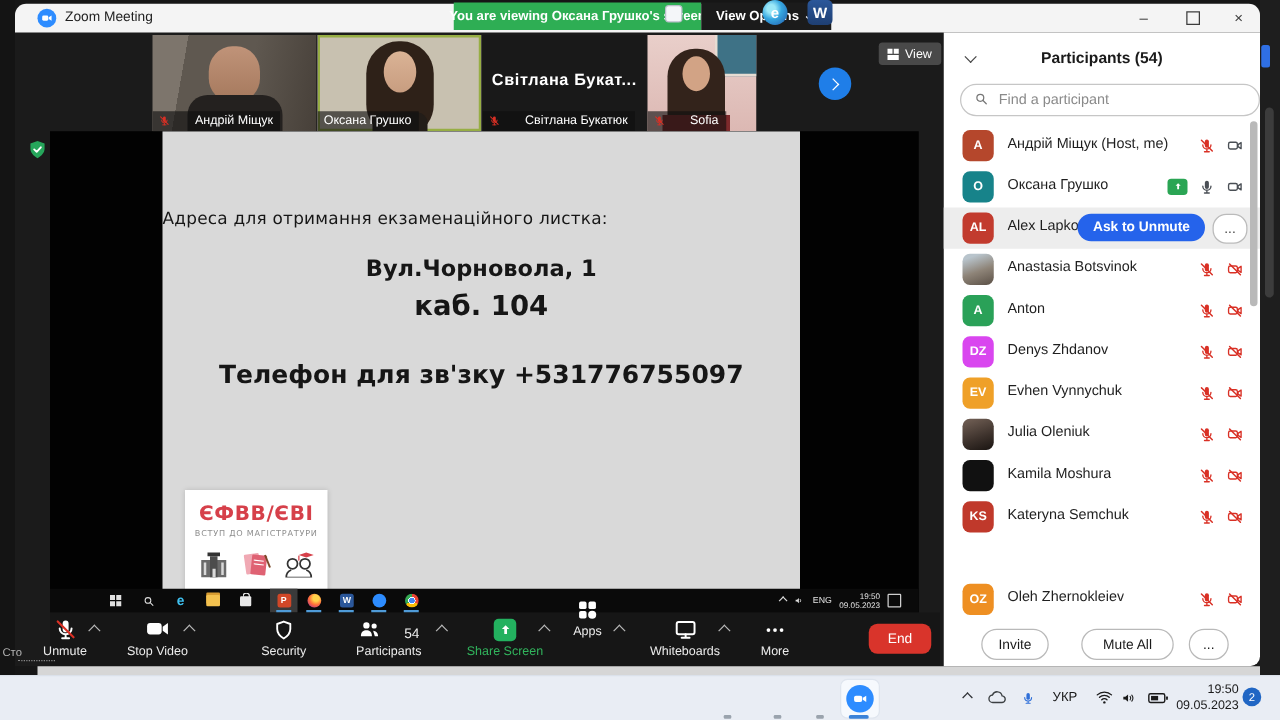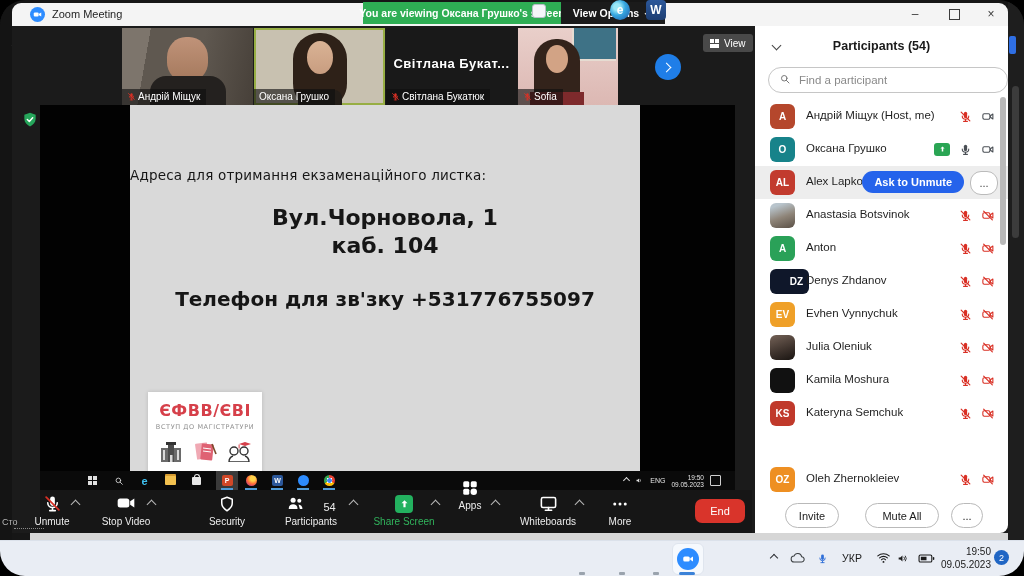--- a/index.html
+++ b/index.html
@@ -1,17 +1,17 @@
 <!DOCTYPE html>
 <html><head>
 <meta charset="utf-8">
 <style>
   html,body{margin:0;padding:0;background:#000;}
   #screen{position:relative;width:1024px;height:576px;overflow:hidden;
-    background:#161616;font-family:"Liberation Sans",sans-serif;border-radius:25px;}
+    background:#161616;font-family:"Liberation Sans",sans-serif;}
   .abs{position:absolute;}
 
   
   svg.ic{display:block}
   svg.ic .fl{fill:currentColor}
   svg.ic .st{fill:none;stroke:currentColor;stroke-width:2;stroke-linecap:round;stroke-linejoin:round}
   svg.ic .sl{fill:none;stroke:currentColor;stroke-width:2.2;stroke-linecap:round}
   .red{color:#d93025}.dk{color:#4a4f55}.wt{color:#fff}
 
   .chv{display:inline-block;width:6px;height:6px;border-right:1.6px solid currentColor;border-bottom:1.6px solid currentColor}
@@ -24,47 +24,47 @@
   .titlebar{left:12px;top:3px;width:996px;height:23px;background:#f4f4f4;border-radius:9px 9px 0 0;}
   .zlogo{left:30px;top:7px;width:15px;height:15px;border-radius:50%;background:#2d8cff;display:flex;align-items:center;justify-content:center}
   .ztitle{left:52px;top:8px;font-size:11px;color:#1f1f1f}
   .banner{left:363px;top:2px;width:198px;height:22px;background:#2eae54;color:#fff;font-weight:bold;font-size:10.5px;display:flex;align-items:center;justify-content:center;white-space:nowrap}
   .viewopts{left:561px;top:2px;width:104px;height:22px;background:#1b1b1b;color:#fff;font-weight:bold;font-size:10.5px;display:flex;align-items:center;justify-content:center;gap:7px}
   .wbtn{top:6px;width:26px;height:16px;color:#3c3c3c;font-size:12px;display:flex;align-items:center;justify-content:center}
   .maxbox{width:9px;height:9px;border:1.2px solid #3c3c3c}
 
   
   .tile{top:28px;height:77px;overflow:hidden;background:#222}
-  .tlabel{position:absolute;left:0;bottom:0;background:rgba(15,15,15,.62);color:#fff;font-size:10px;padding:2px 6px 3px 5px;display:flex;align-items:center;gap:2px;white-space:nowrap}
+  .tlabel{position:absolute;left:0;bottom:0;background:rgba(15,15,15,.62);color:#fff;font-size:10px;padding:2px 6px 3px 5px;display:flex;align-items:center;gap:20px;white-space:nowrap}
   .t1{left:122px;width:131px;background:linear-gradient(100deg,#7d756c 0 20%,#5f5850 20% 58%,#474039 100%)}
   .t1 .head{position:absolute;left:45px;top:9px;width:41px;height:44px;border-radius:46% 46% 42% 42%;background:linear-gradient(#c09379,#a5795d)}
   .t1 .body{position:absolute;left:28px;top:48px;width:76px;height:32px;border-radius:16px 16px 0 0;background:#24211f}
   .t2{left:254px;width:131px;background:#c8c1b0;box-shadow:inset 0 0 0 2px #97ae44}
   .t2 .hair{position:absolute;left:39px;top:5px;width:54px;height:72px;border-radius:26px 26px 30% 30%;background:#2e2118}
   .t2 .face{position:absolute;left:53px;top:13px;width:26px;height:33px;border-radius:50%;background:linear-gradient(#dab395,#c89d80)}
   .t2 .shirt{position:absolute;left:44px;top:62px;width:44px;height:16px;border-radius:8px 8px 0 0;background:#231d18}
   .t3{left:386px;width:131px;background:#191919}
   .t3 .ctext{position:absolute;left:0;right:0;top:28px;text-align:center;color:#fff;font-weight:bold;font-size:13px;letter-spacing:.5px;white-space:nowrap}
-  .t4{left:518px;width:100px;background:linear-gradient(#e9cfca,#dcb8b3)}
+  .t4{left:518px;width:87px;background:linear-gradient(#e9cfca,#dcb8b3)}
   .t4 .paint{position:absolute;left:54px;top:0;width:42px;height:31px;background:#3e7286;border-left:2px solid #e6dcd2;border-bottom:2px solid #e6dcd2}
   .t4 .hair{position:absolute;left:16px;top:11px;width:46px;height:67px;border-radius:22px 22px 12px 12px;background:#33231b}
   .t4 .face{position:absolute;left:28px;top:17px;width:22px;height:28px;border-radius:50%;background:#d2a385}
   .t4 .shirt{position:absolute;left:12px;top:64px;width:54px;height:14px;background:#7e2a2c}
   .nextbtn{left:655px;top:54px;width:26px;height:26px;border-radius:50%;background:#1f7ee8;display:flex;align-items:center;justify-content:center}
   .viewbtn{left:703px;top:34px;height:18px;padding:0 7px;background:rgba(90,90,90,.75);border-radius:3px;color:#fff;font-size:10px;display:flex;align-items:center;gap:5px}
   .grid9{width:9px;height:9px;background:
     linear-gradient(#fff,#fff) 0 0/4px 4px no-repeat,
     linear-gradient(#fff,#fff) 5px 0/4px 4px no-repeat,
     linear-gradient(#fff,#fff) 0 5px/9px 4px no-repeat}
 
   
   .share{left:40px;top:105px;width:695px;height:385px;background:#020202;overflow:hidden}
   .slide{position:absolute;left:90px;top:0;width:510px;height:373px;background:#d9d9d9;font-family:"DejaVu Sans",sans-serif;color:#161616}
   .s-head{position:absolute;left:0;right:0;top:62px;font-size:13.5px;letter-spacing:.2px}
-  .s-addr1{position:absolute;left:0;right:0;top:100px;text-align:center;font-size:22px;font-weight:bold}
+  .s-addr1{position:absolute;left:0;right:0;top:100px;text-align:center;font-size:18px;font-weight:bold}
   .s-addr2{position:absolute;left:0;right:0;top:128px;text-align:center;font-size:22px;font-weight:bold}
   .s-phone{position:absolute;left:0;right:0;top:182px;text-align:center;font-size:20px;font-weight:bold}
   .logobox{position:absolute;left:18px;top:287px;width:114px;height:86px;background:#fff;box-shadow:0 0 4px rgba(0,0,0,.15);text-align:center}
   .logo-t{margin-top:9px;font-size:16px;font-weight:bold;color:#d6404a;letter-spacing:.5px}
   .logo-s{margin-top:3px;font-size:6.5px;color:#8f8f8f;letter-spacing:.6px}
   .logoicons{position:absolute;left:0;right:0;top:48px;display:flex;justify-content:space-around;align-items:flex-end;padding:0 6px}
   .shield-badge{left:22px;top:111px;width:16px;height:17px}
 
   
   .itb{left:40px;top:471px;width:695px;height:19px;background:#0a0a0a;display:block}
@@ -494,21 +494,21 @@
             <path class="sl" d="M4 4l16 16"></path>
           </svg>
         <svg class="ic red" width="14" height="13" viewBox="0 0 24 24">
             <rect class="st" x="2.5" y="7" width="13" height="10" rx="2.5"></rect>
             <path class="st" d="M16.5 10.5 21 7.5v9l-4.5-3z"></path>
             <path class="sl" d="M4 4l16 16"></path>
           </svg>
       </span>
     </div>
     <div class="prow" style="top:239px">
-      <span class="pava" style="background: #0f172a; padding-left: 14px;">DZ</span>
+      <span class="pava" style="background: #d946ef;">DZ</span>
       <span class="pname">Denys Zhdanov</span>
       <span class="ricons">
         <svg class="ic red" width="13" height="13" viewBox="0 0 24 24">
             <path class="fl" d="M9 6a3 3 0 0 1 6 0v6a3 3 0 0 1-6 0z"></path>
             <path class="st" d="M6 11a6 6 0 0 0 12 0M12 17v4M8.5 21h7"></path>
             <path class="sl" d="M4 4l16 16"></path>
           </svg>
         <svg class="ic red" width="14" height="13" viewBox="0 0 24 24">
             <rect class="st" x="2.5" y="7" width="13" height="10" rx="2.5"></rect>
             <path class="st" d="M16.5 10.5 21 7.5v9l-4.5-3z"></path>

